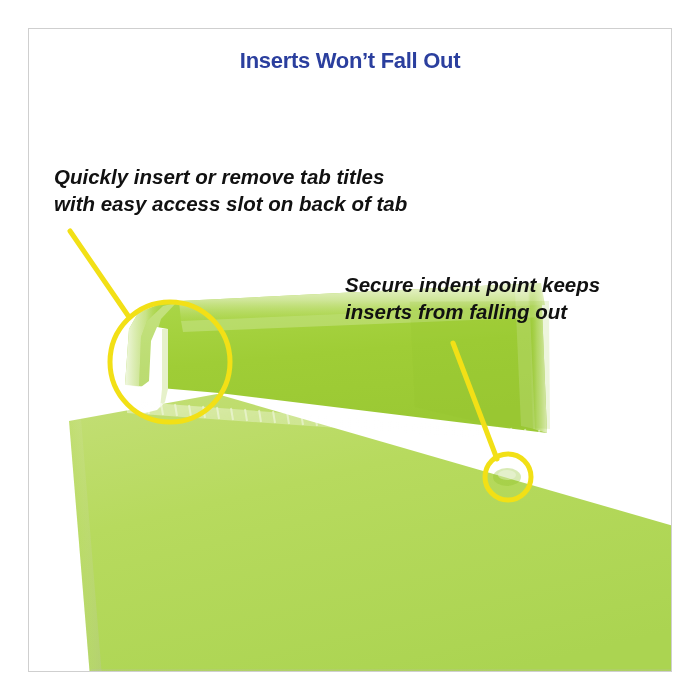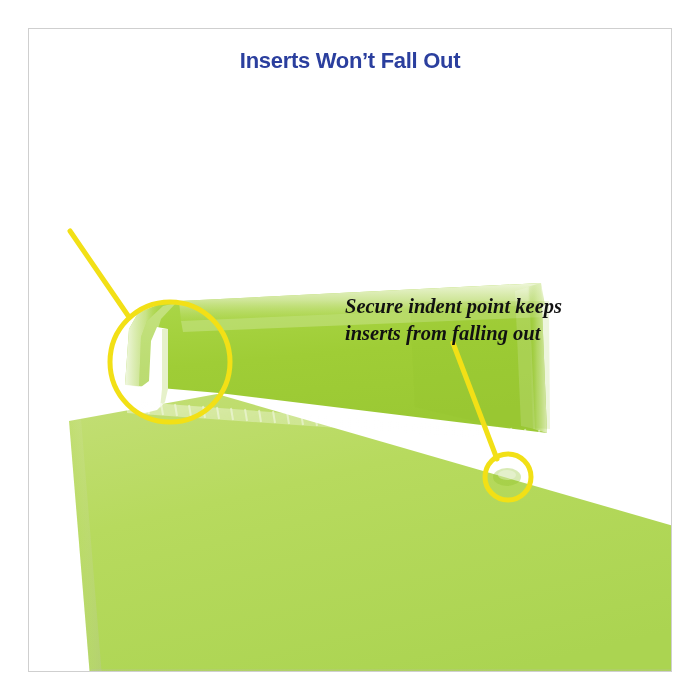--- a/index.html
+++ b/index.html
@@ -49,23 +49,22 @@
     z-index: 30;
     white-space: pre-line;
   }
   #annot-left {
     left: 54px;
     top: 163px;
     width: 440px;
   }
   #annot-right {
     left: 345px;
-    top: 293px;
+    top: 271px;
     width: 320px;
-    font-family: Liberation Serif, serif;
   }
   #photo {
     position: absolute;
     left: 29px;
     top: 29px;
     width: 642px;
     height: 642px;
     overflow: hidden;
     z-index: 10;
   }
@@ -235,18 +234,20 @@
     </g>
 
     <g>
       <line x1="453" y1="343" x2="497" y2="459" stroke="#f2e016" stroke-width="5" stroke-linecap="round"></line>
       <circle cx="508" cy="477" r="23" fill="none" stroke="#f2e016" stroke-width="5"></circle>
     </g>
   </svg>
 
   <div id="headline">Inserts Won’t Fall Out</div>
 
+  <div class="annot" id="annot-left">Quickly insert or remove tab titles
+with easy access slot on back of tab</div>
 
   <div class="annot" id="annot-right">Secure indent point keeps
 inserts from falling out</div>
 
   <div id="frame"></div>
 </div>
 
 </body></html>

